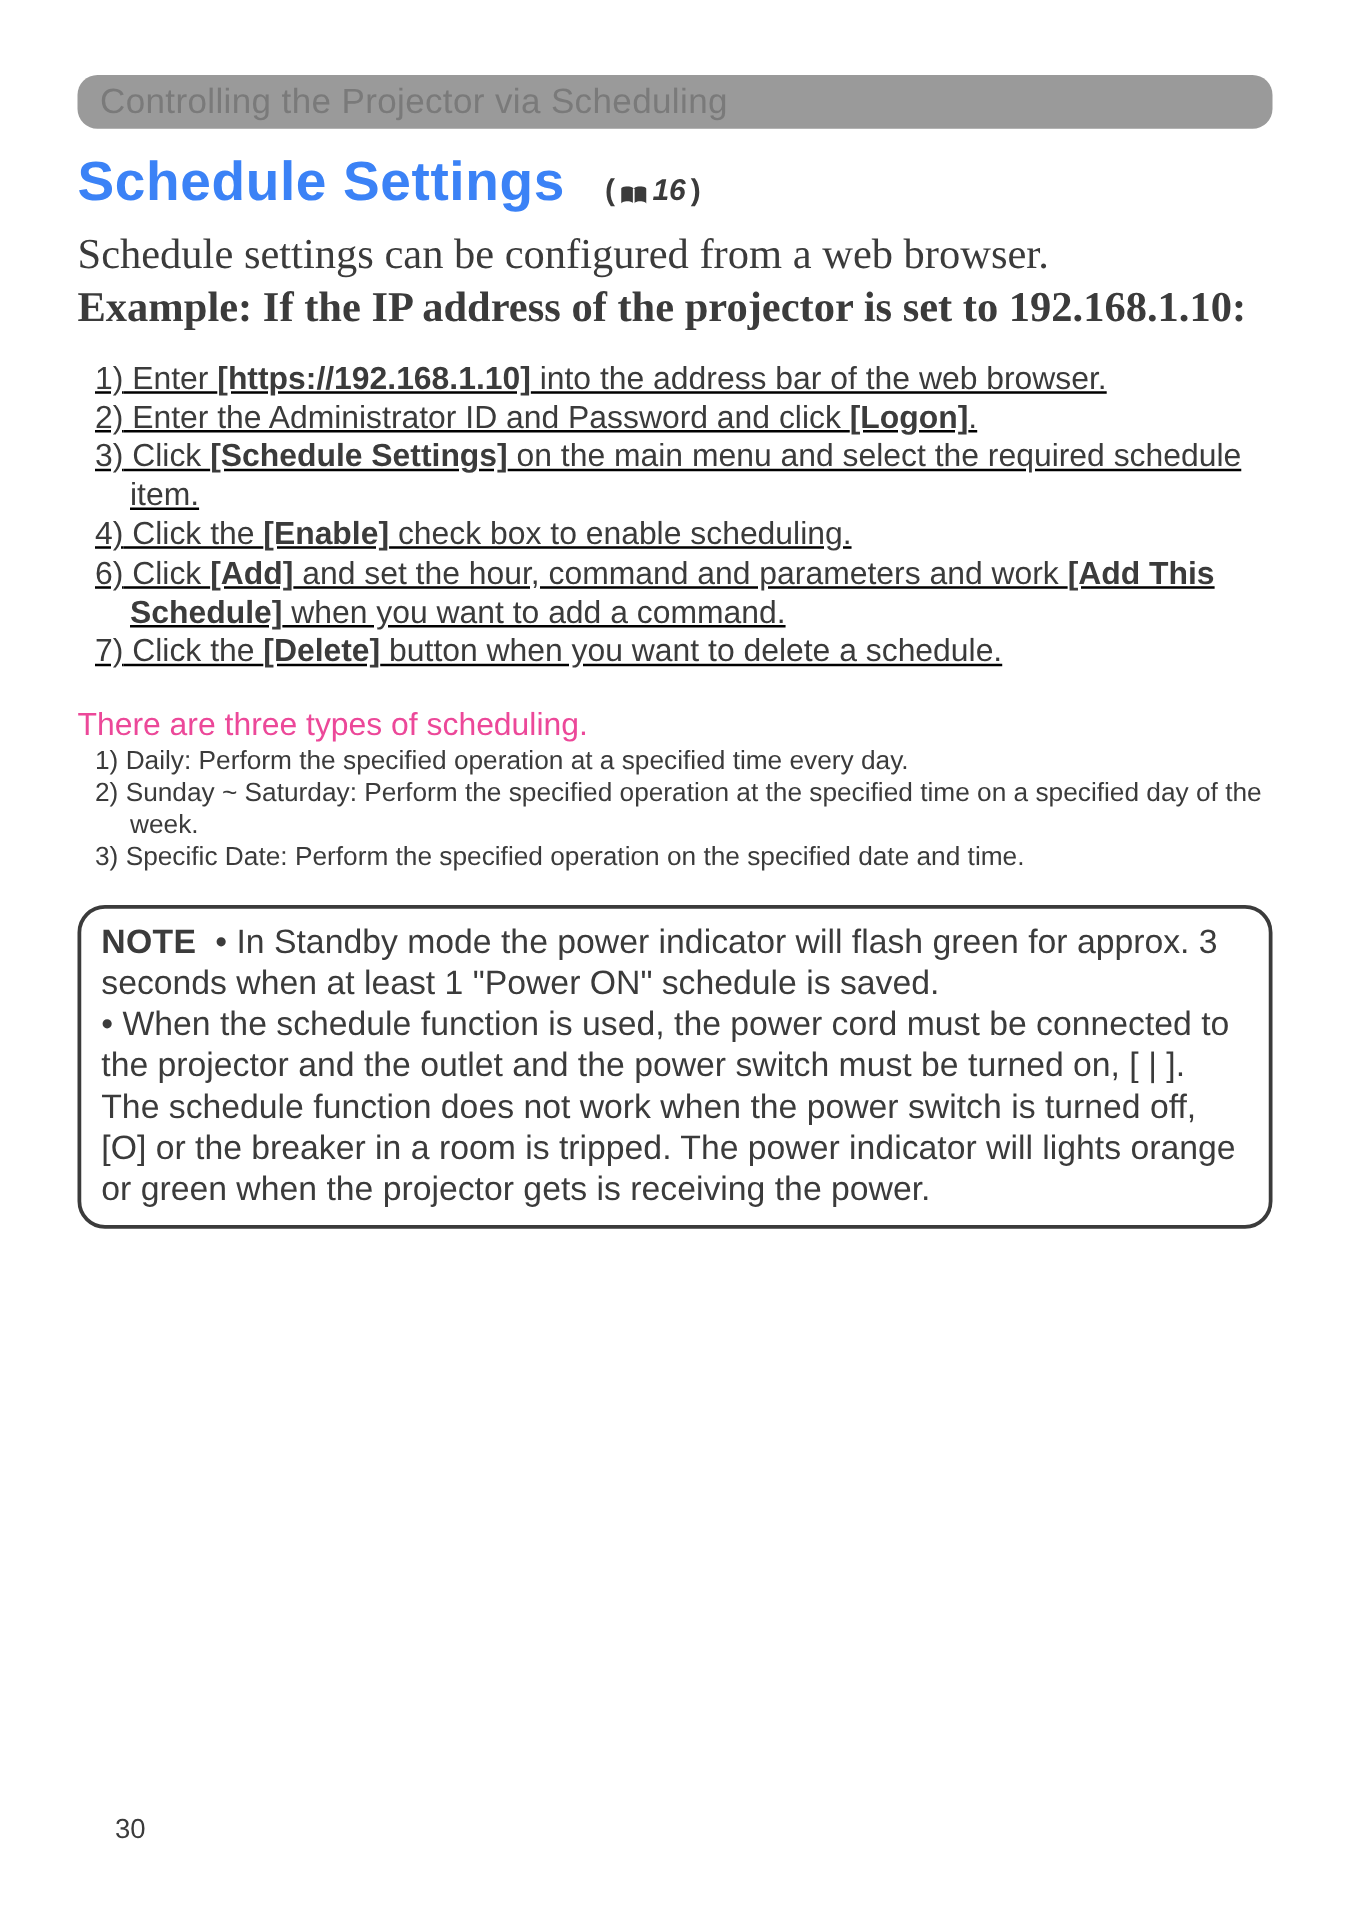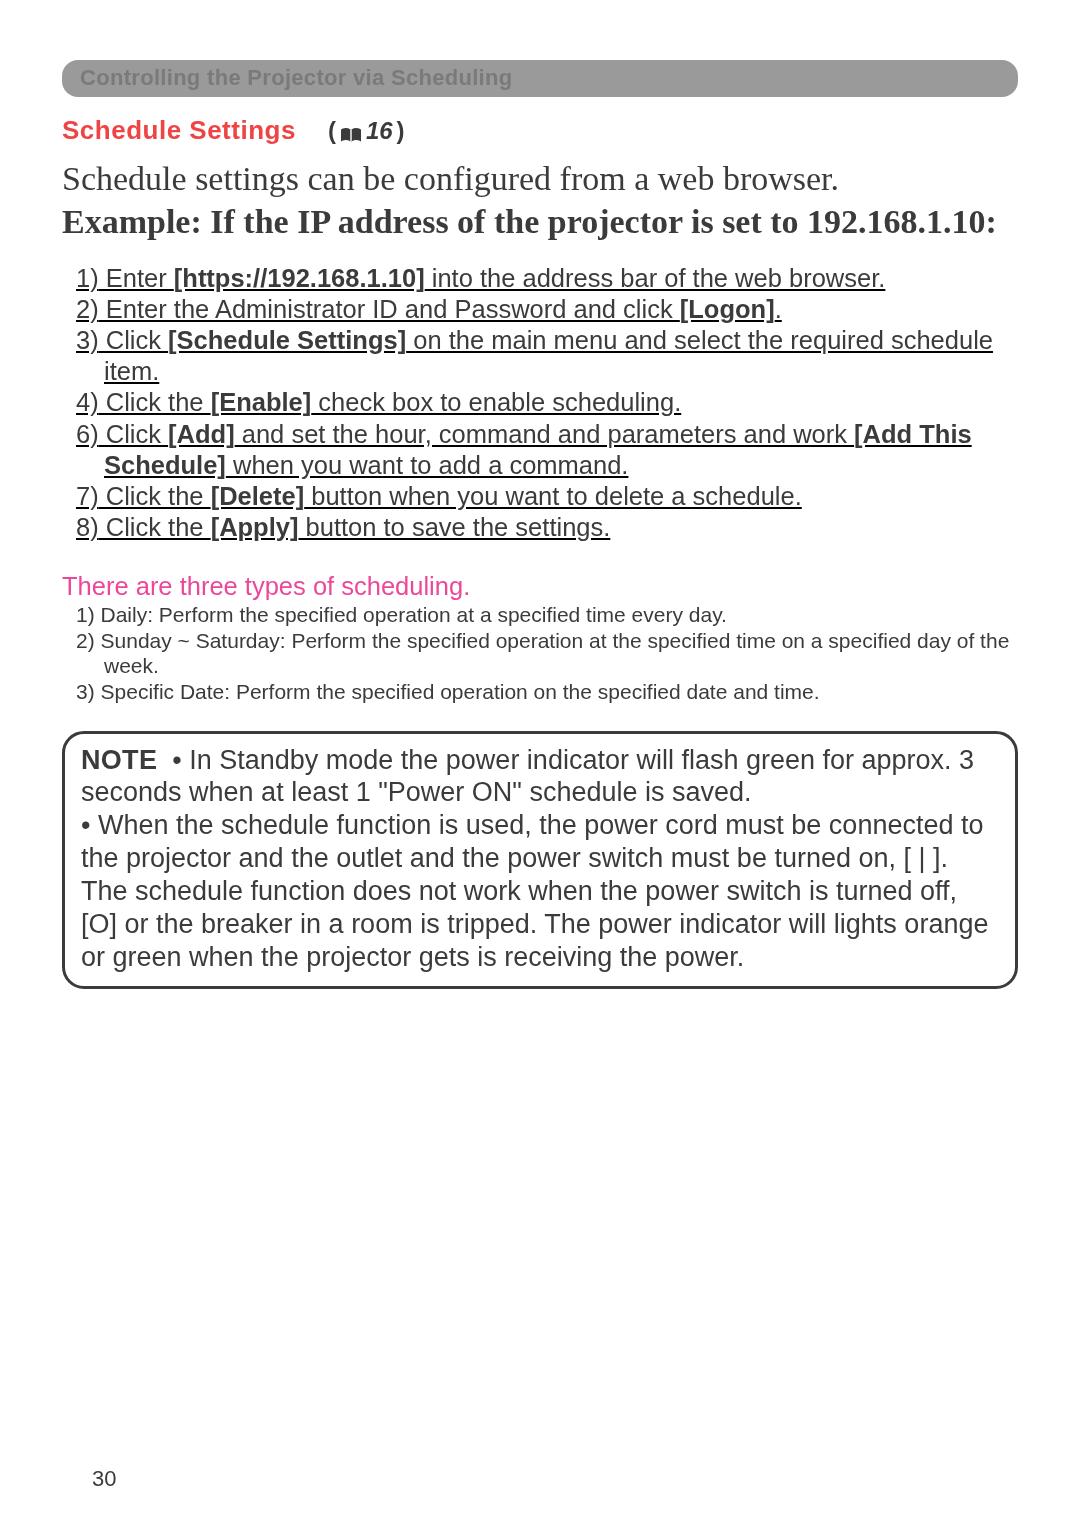--- a/index.html
+++ b/index.html
@@ -14,34 +14,34 @@
     padding: 60px 62px 0 62px;
   }
   .banner {
     background: #9a9a9a;
     border-radius: 16px;
     padding: 5px 18px 6px 18px;
     margin-bottom: 18px;
   }
   .banner-text {
     color: #7a7a7a;
-    font-weight: bold;
-    font-size: 22px;
+    font-weight: normal;
+    font-size: 28px;
     letter-spacing: 0.3px;
   }
   .heading-row {
     display: flex;
     align-items: baseline;
     gap: 32px;
     margin-bottom: 12px;
   }
   .heading {
-    font-size: 26px;
+    font-size: 44px;
     font-weight: 900;
-    color: #ef4444;
+    color: #3b82f6;
     letter-spacing: 0.5px;
   }
   .ref {
     font-size: 24px;
     font-weight: bold;
     color: #3b3b3b;
     font-style: italic;
     display: inline-flex;
     align-items: center;
     gap: 4px;
@@ -98,21 +98,21 @@
     font-size: 27px;
     color: #3b3b3b;
     line-height: 1.22;
   }
   .note-label {
     font-weight: 900;
     letter-spacing: 0.3px;
   }
   .page-number {
     position: absolute;
-    bottom: 40px;
+    bottom: 56px;
     left: 92px;
     font-size: 22px;
     color: #3b3b3b;
   }
 </style>
 </head>
 <body>
 
 <div class="page">
   <div class="banner">
@@ -139,21 +139,20 @@
     <div class="bold">Example: If the IP address of the projector is set to 192.168.1.10:</div>
   </div>
 
   <div class="steps">
     <div class="step"><span>1)</span><span> Enter </span><span class="b">[https://192.168.1.10]</span><span> into the address bar of the web browser.</span></div>
     <div class="step"><span>2)</span><span> Enter the Administrator ID and Password and click </span><span class="b">[Logon]</span><span>.</span></div>
     <div class="step"><span>3)</span><span> Click </span><span class="b">[Schedule Settings]</span><span> on the main menu and select the required schedule item.</span></div>
     <div class="step"><span>4)</span><span> Click the </span><span class="b">[Enable]</span><span> check box to enable scheduling.</span></div>
     <div class="step"><span>6)</span><span> Click </span><span class="b">[Add]</span><span> and set the hour, command and parameters and work </span><span class="b">[Add This Schedule]</span><span> when you want to add a command.</span></div>
     <div class="step"><span>7)</span><span> Click the </span><span class="b">[Delete]</span><span> button when you want to delete a schedule.</span></div>
-    <div class="step"><span>8)</span><span> Click the </span><span class="b">[Apply]</span><span> button to save the settings.</span></div>
   </div>
 
   <div class="para">There are three types of scheduling.</div>
   <div class="steps2">
     <div class="step2"><span>1)</span><span> Daily: Perform the specified operation at a specified time every day.</span></div>
     <div class="step2"><span>2)</span><span> Sunday ~ Saturday: Perform the specified operation at the specified time on a specified day of the week.</span></div>
     <div class="step2"><span>3)</span><span> Specific Date: Perform the specified operation on the specified date and time.</span></div>
   </div>
 
   <div class="note-box">

